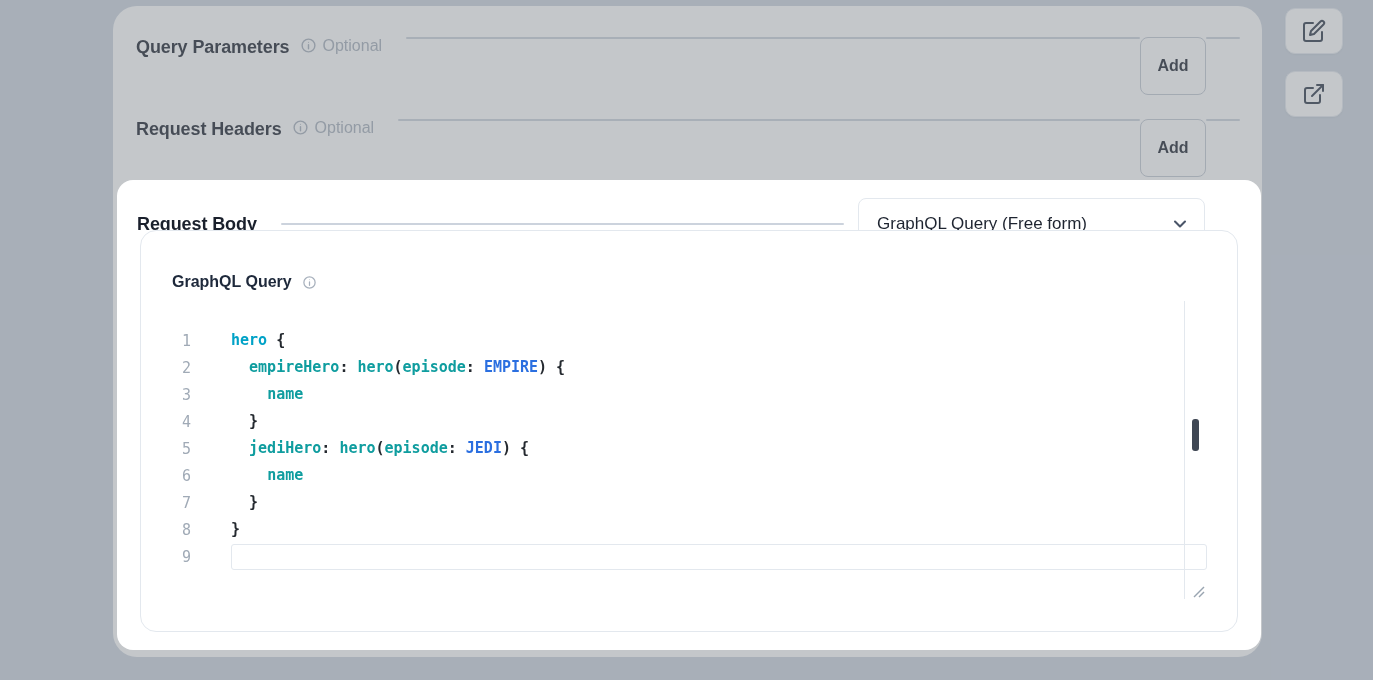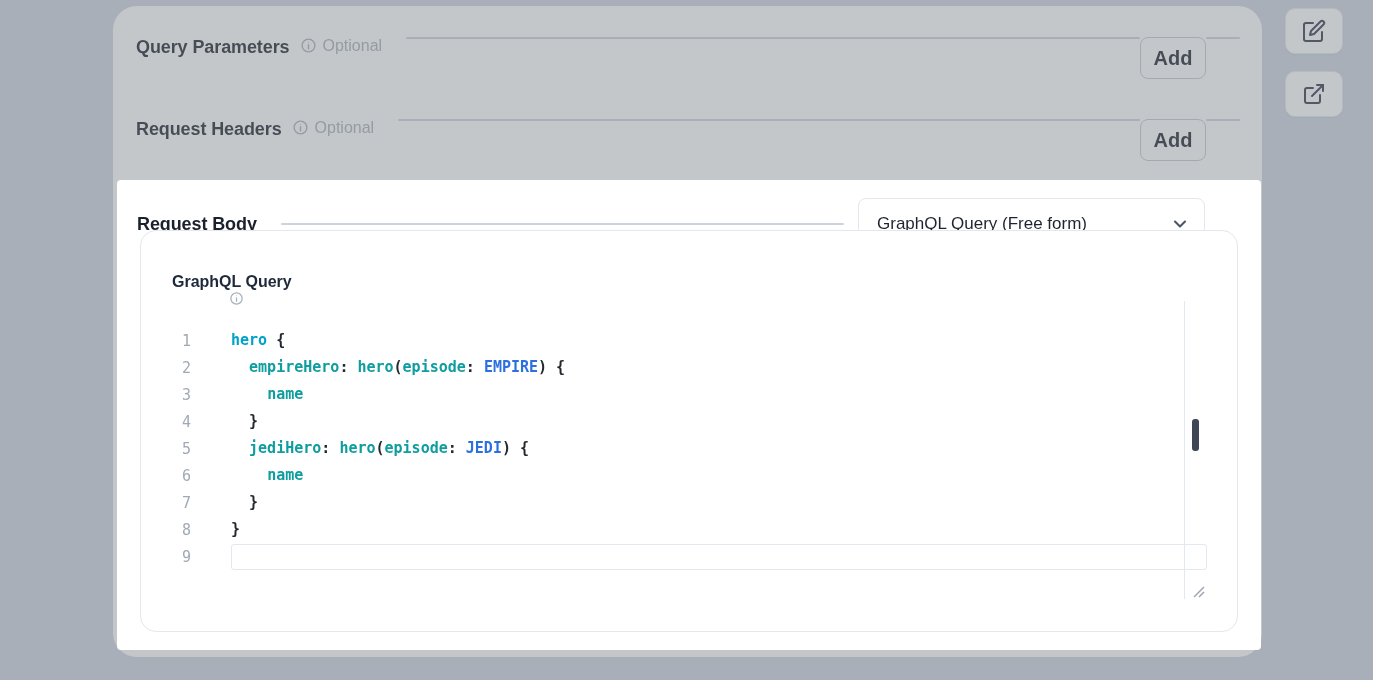--- a/index.html
+++ b/index.html
@@ -26,64 +26,64 @@
   .section-row{
     position:absolute;left:23px;width:1104px;height:48px;
     display:flex;align-items:flex-start;
   }
   .sec-label{font-size:18px;font-weight:700;color:var(--heading);letter-spacing:-0.1px;white-space:nowrap;}
   .info{display:inline-flex;align-items:center;color:var(--muted);margin-left:10px;flex:none;}
   .optional{font-size:16px;color:var(--muted);margin-left:6px;white-space:nowrap;}
   .divider{flex:1;height:2px;background:var(--divider);margin-left:24px;border-radius:1px;}
   .divider-end{width:34px;height:2px;background:var(--divider);border-radius:1px;flex:none;}
   .add-btn{
-    flex:none;width:66px;height:42px;background:#fff;
+    flex:none;width:66px;height:58px;background:#fff;
     border:1.5px solid #c3cad4;border-radius:8px;
-    font-family:"Liberation Sans", sans-serif;font-size:20px;font-weight:600;color:var(--heading);
+    font-family:"Liberation Sans", sans-serif;font-size:16px;font-weight:600;color:var(--heading);
     cursor:pointer;
   }
 
   
   .float-btn{
     position:absolute;left:1285px;width:58px;height:46px;background:#fff;
     border:1px solid var(--border);border-radius:10px;cursor:pointer;
     display:flex;align-items:center;justify-content:center;
     box-shadow:0 1px 2px rgba(0,0,0,0.05);color:#2d3748;
   }
 
   
   .overlay{
     position:absolute;inset:0;background:rgba(125,130,138,0.45);z-index:5;
   }
 
   
   .panel{
     position:absolute;left:117px;top:180px;width:1144px;height:470px;
-    background:#ffffff;z-index:10;border-radius:4px;
+    background:#ffffff;z-index:10;border-radius:16px;
   }
   .rb-row{
     position:absolute;left:20px;right:56px;top:17px;height:54px;
     display:flex;align-items:center;
   }
   .rb-row .divider{margin:0 14px 0 24px;}
   .select{
     flex:none;width:347px;height:53px;background:#fff;
     border:1px solid var(--border);border-radius:8px;
     display:flex;align-items:center;justify-content:space-between;
     padding:0 14px 0 18px;cursor:pointer;gap:40px;
   }
   .select .sel-value{font-size:17px;color:#1e2430;white-space:nowrap;}
   .chev{color:#4a5568;display:inline-flex;}
 
   .editor-card{
     position:absolute;left:23px;right:23px;top:50px;bottom:18px;
     border:1px solid var(--border);border-radius:16px;background:#fff;
   }
   .editor-label-row{
-    position:absolute;left:31px;top:42px;display:flex;align-items:center;flex-direction:column;
+    position:absolute;left:31px;top:42px;display:flex;align-items:center;
   }
   .editor-label-row .ed-label{font-size:16px;font-weight:700;color:#1e293b;}
   .editor-label-row .info{margin-left:10px;}
 
   .code-area{
     position:absolute;left:24px;right:30px;top:96px;
     font-family:"DejaVu Sans Mono", monospace;font-size:15px;
     cursor:text;
   }
   .code-row{display:flex;align-items:center;height:27px;}

